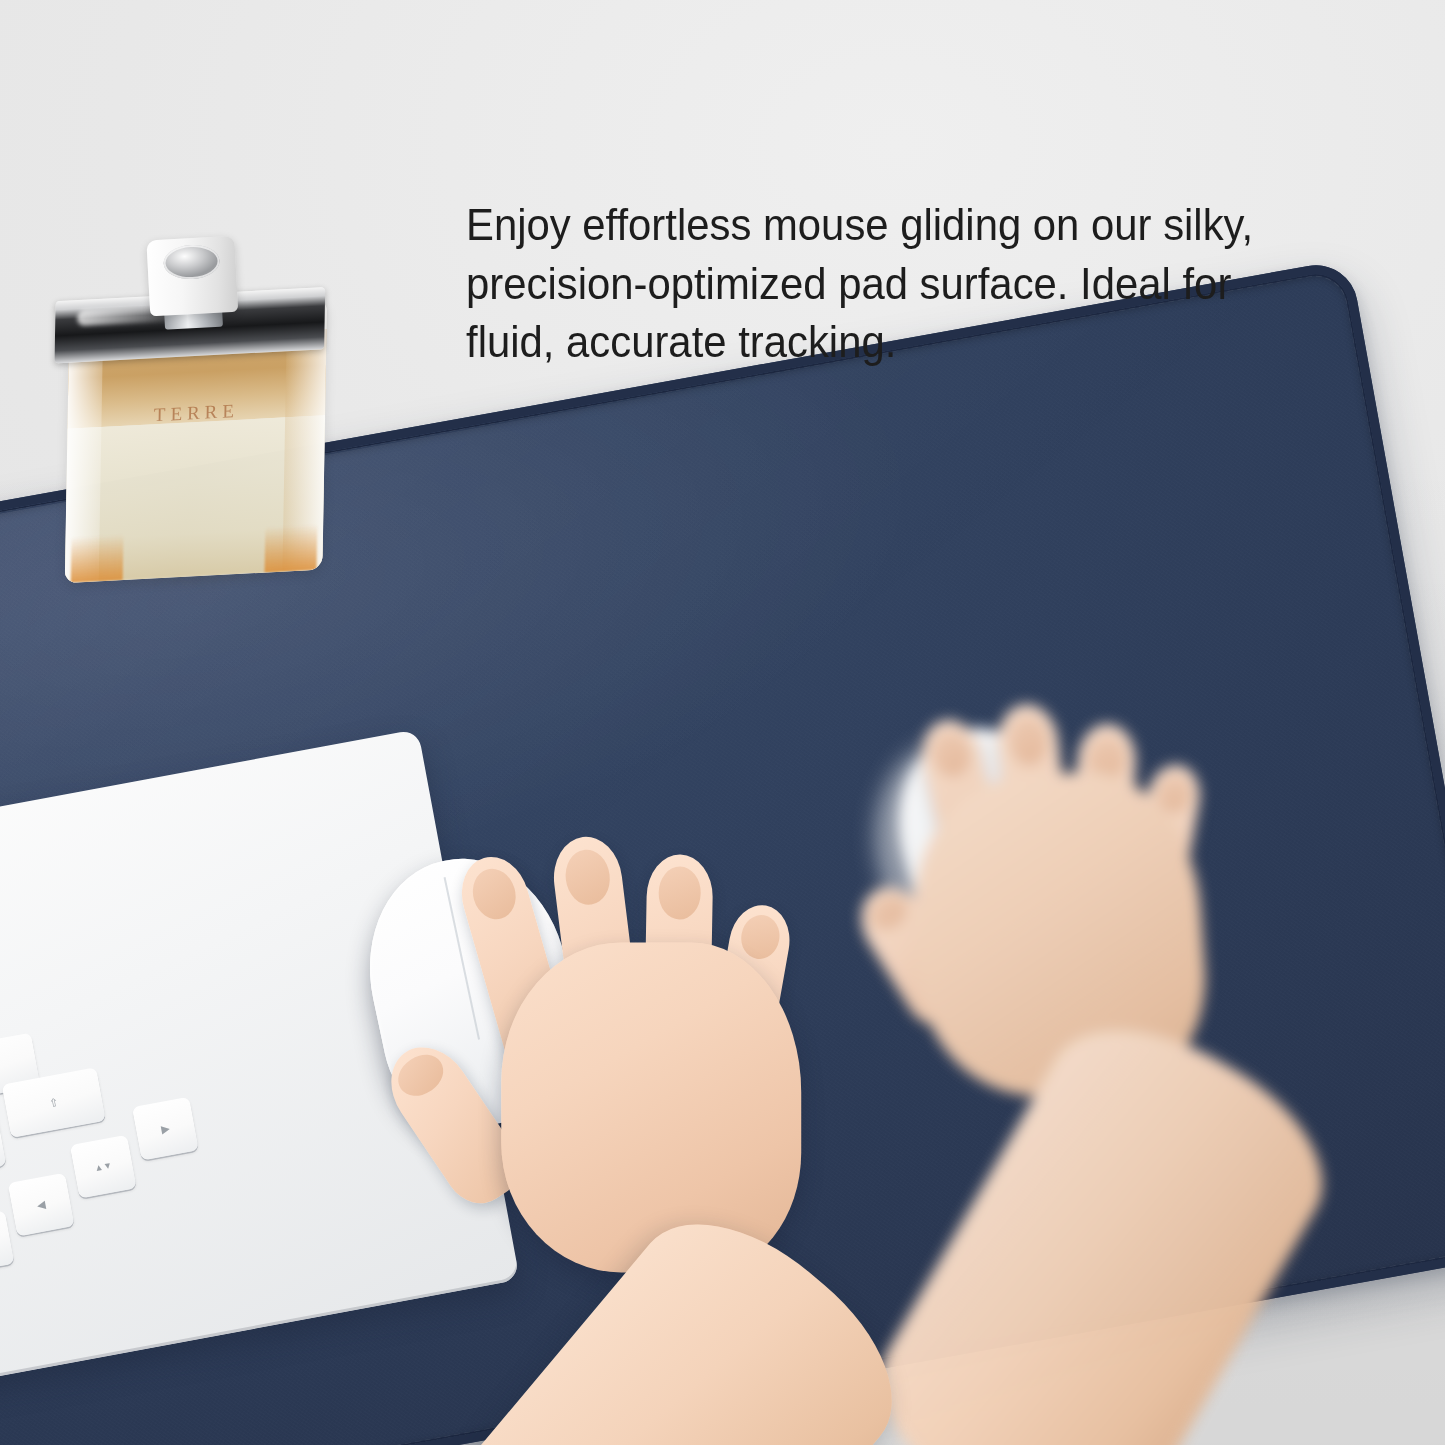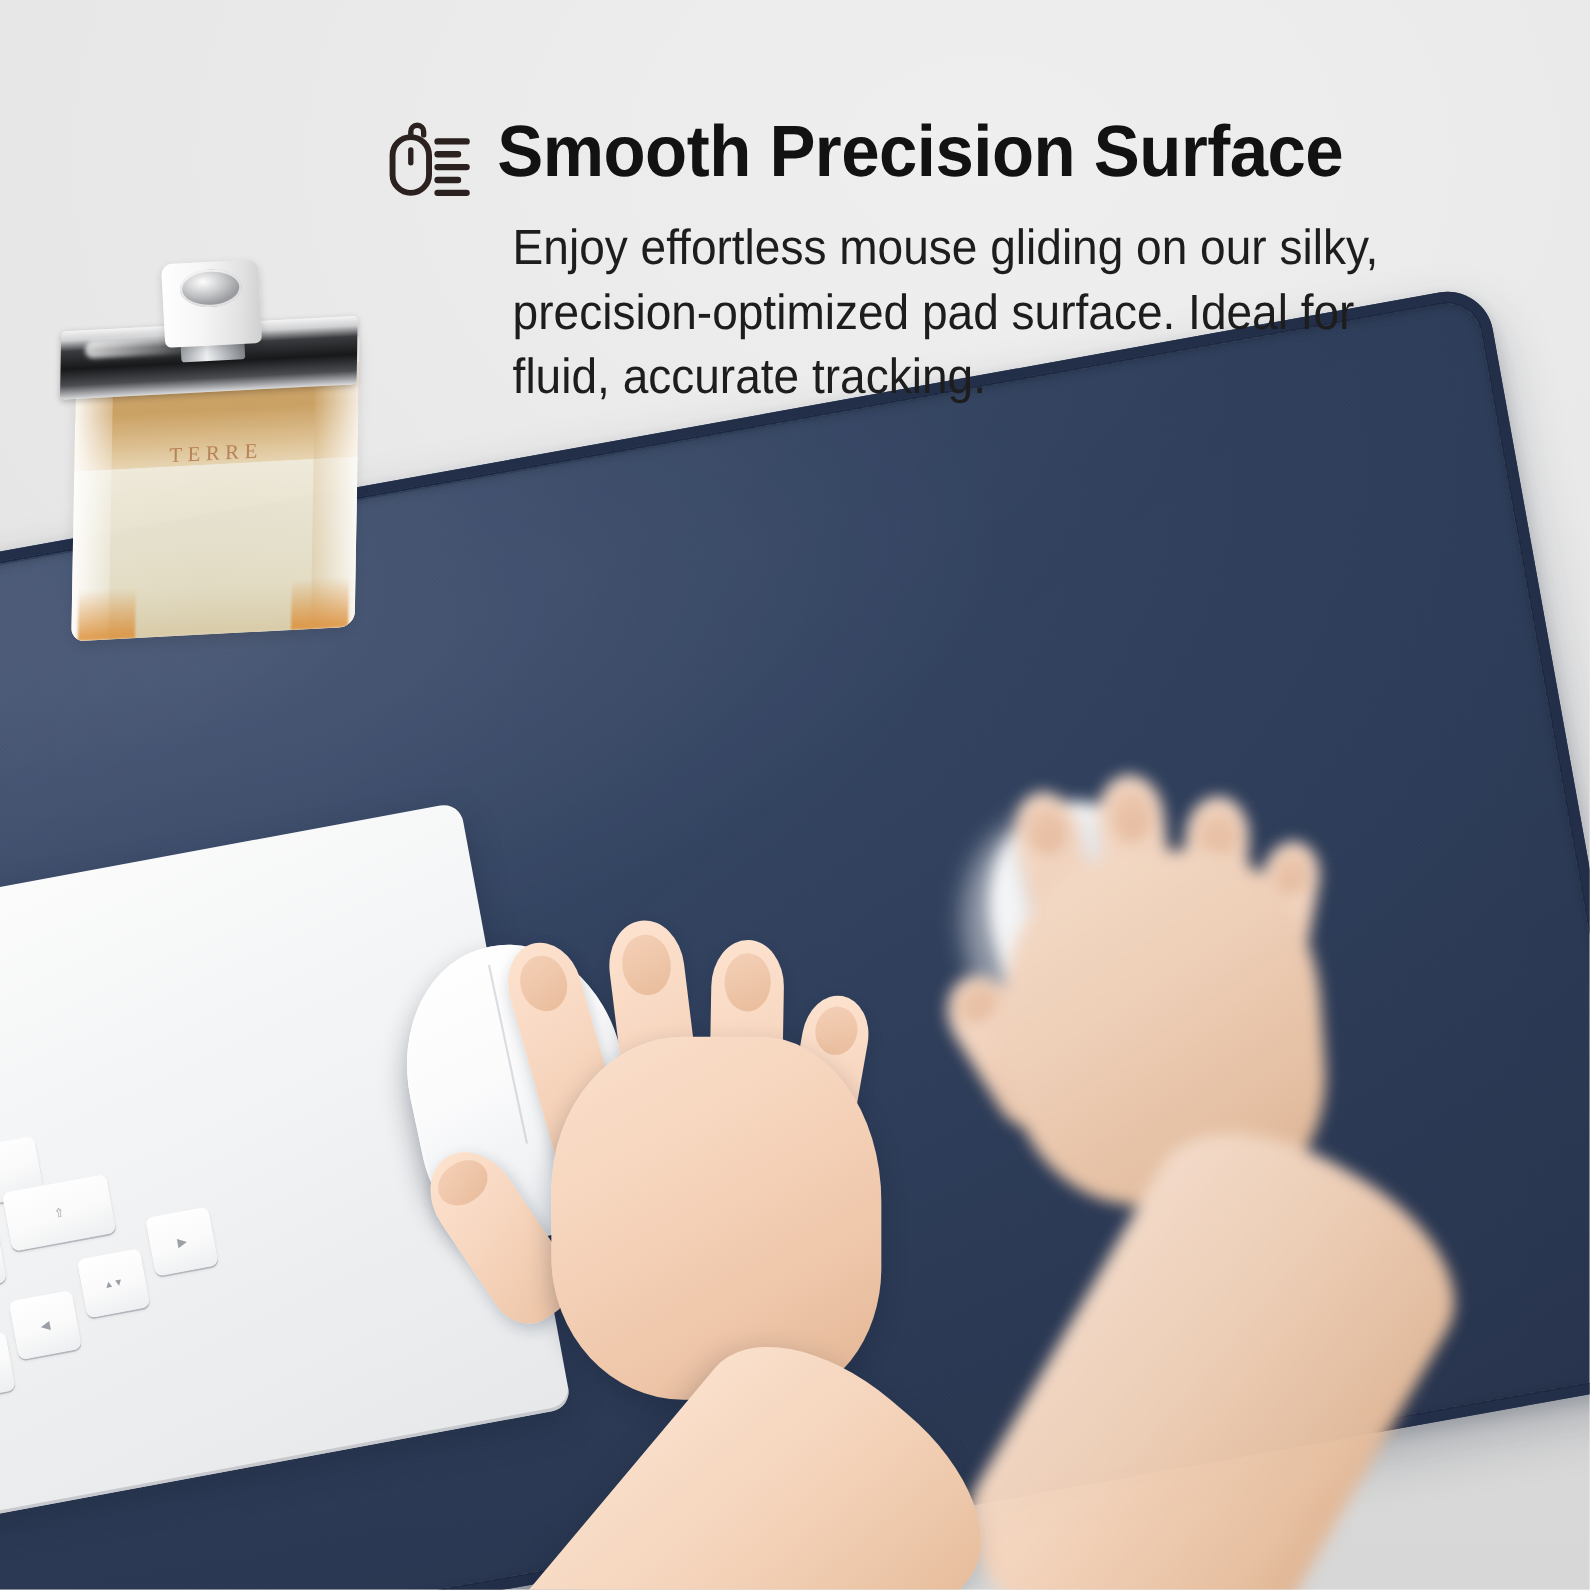--- a/index.html
+++ b/index.html
@@ -346,37 +346,20 @@
     <div class="finger" style="left:298px; top:48px;  width:60px; height:200px; transform:rotate(4deg);">
         <div class="nail"></div>
       </div>
     <div class="finger" style="left:10px;  top:212px; width:74px; height:172px; transform:rotate(-40deg);">
         <div class="nail"></div>
       </div>
     <div class="palm-a"></div>
     <div class="arm-a"></div>
   </div>
 
-  <div class="headline-row">
-    <svg class="mouse-icon" viewBox="0 0 80 80" aria-hidden="true">
-
-      <rect x="5" y="15" width="34" height="52" rx="17" ry="17" fill="none" stroke="#2b211e" stroke-width="5.5"></rect>
-
-      <line x1="22" y1="27" x2="22" y2="39" stroke="#2b211e" stroke-width="5" stroke-linecap="round"></line>
-
-      <path d="M22 15 V10 a6 6 0 0 1 6 -6 a6 6 0 0 1 6 6 v3" fill="none" stroke="#2b211e" stroke-width="5" stroke-linecap="round"></path>
-
-      <line x1="47" y1="19" x2="74" y2="19" stroke="#2b211e" stroke-width="6" stroke-linecap="round"></line>
-      <line x1="47" y1="31" x2="66" y2="31" stroke="#2b211e" stroke-width="6" stroke-linecap="round"></line>
-      <line x1="47" y1="43" x2="74" y2="43" stroke="#2b211e" stroke-width="6" stroke-linecap="round"></line>
-      <line x1="47" y1="55" x2="66" y2="55" stroke="#2b211e" stroke-width="6" stroke-linecap="round"></line>
-      <line x1="47" y1="67" x2="74" y2="67" stroke="#2b211e" stroke-width="6" stroke-linecap="round"></line>
-    </svg>
-    <div class="headline">Smooth Precision Surface</div>
-  </div>
 
   <div class="subtitle">
     <p>Enjoy effortless mouse gliding on our silky,</p>
     <p>precision-optimized pad surface. Ideal for</p>
     <p>fluid, accurate tracking.</p>
   </div>
 
 </div>
 
 </body></html>

